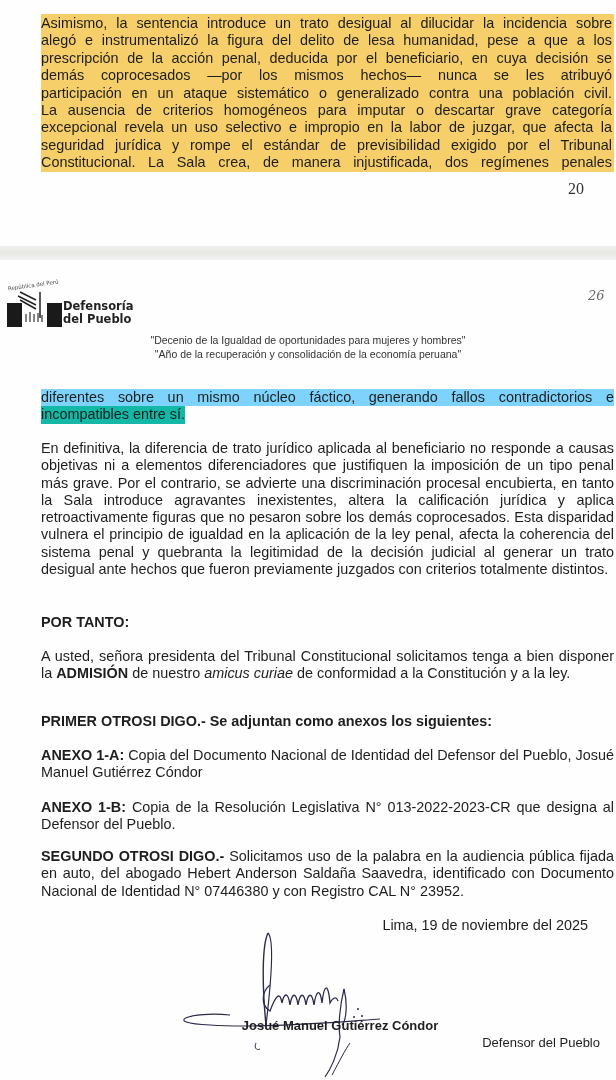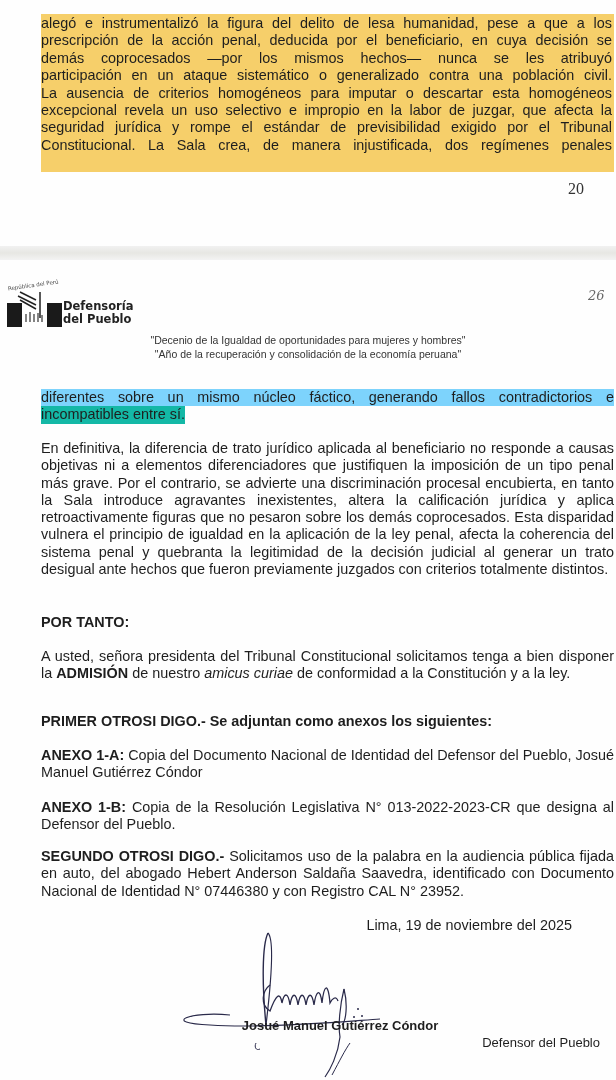--- a/index.html
+++ b/index.html
@@ -40,36 +40,37 @@
     position: absolute; left: 63px; top: 300px;
     font-family: "DejaVu Sans", sans-serif; font-weight: bold; font-size: 11.5px; line-height: 12.5px; color: #222;
   }
   .motto {
     position: absolute; left: 0; width: 616px; text-align: center;
     font-size: 10.5px; color: #333; font-family: "Liberation Sans", sans-serif;
   }
   .bold { font-weight: bold; }
   .italic { font-style: italic; }
   .heading { position: absolute; left: 41px; font-size: 14.4px; font-weight: bold; }
-  .date { position: absolute; right: 44px; top: 917px; font-size: 14.4px; }
+  .date { position: absolute; right: 28px; top: 917px; font-size: 14.4px; }
   .sig-name { position: absolute; left: 0; width: 680px; text-align: center; top: 1018px; font-size: 13px; font-weight: bold; }
   .sig-title { position: absolute; left: 0; width: 600px; text-align: right; top: 1035px; font-size: 13px; }
   .signature { position: absolute; left: 170px; top: 925px; width: 280px; height: 155px; }
 </style>
 </head>
 <body>
 
 <div class="page page-top">
   <div class="hl-block" style="position:absolute;left:41px;top:14px;width:573px;height:158px;"></div>
   <div style="position:absolute;left:41px;top:15px;width:571px;font-size:14.4px;line-height:17.4px;">
+    <div style="text-align:justify;text-align-last:justify;white-space:nowrap;">Asimismo, la sentencia introduce un trato desigual al dilucidar la incidencia sobre</div>
     <div style="text-align:justify;text-align-last:justify;white-space:nowrap;">alegó e instrumentalizó la figura del delito de lesa humanidad, pese a que a los</div>
     <div style="text-align:justify;text-align-last:justify;white-space:nowrap;">prescripción de la acción penal, deducida por el beneficiario, en cuya decisión se</div>
     <div style="text-align:justify;text-align-last:justify;white-space:nowrap;word-spacing:9px;">demás coprocesados —por los mismos hechos— nunca se les atribuyó</div>
     <div style="text-align:justify;text-align-last:justify;white-space:nowrap;">participación en un ataque sistemático o generalizado contra una población civil.</div>
-    <div style="text-align:justify;text-align-last:justify;white-space:nowrap;">La ausencia de criterios homogéneos para imputar o descartar esta homogéneos</div>
+    <div style="text-align:justify;text-align-last:justify;white-space:nowrap;">La ausencia de criterios homogéneos para imputar o descartar grave categoría</div>
     <div style="text-align:justify;text-align-last:justify;white-space:nowrap;">excepcional revela un uso selectivo e impropio en la labor de juzgar, que afecta la</div>
     <div style="text-align:justify;text-align-last:justify;white-space:nowrap;">seguridad jurídica y rompe el estándar de previsibilidad exigido por el Tribunal</div>
     <div style="text-align:justify;text-align-last:justify;white-space:nowrap;word-spacing:6px;">Constitucional. La Sala crea, de manera injustificada, dos regímenes penales</div>
   </div>
   <div class="page-number">20</div>
 </div>
 
 <div class="page-sep"></div>
 
 <div class="page page-bottom"></div>

